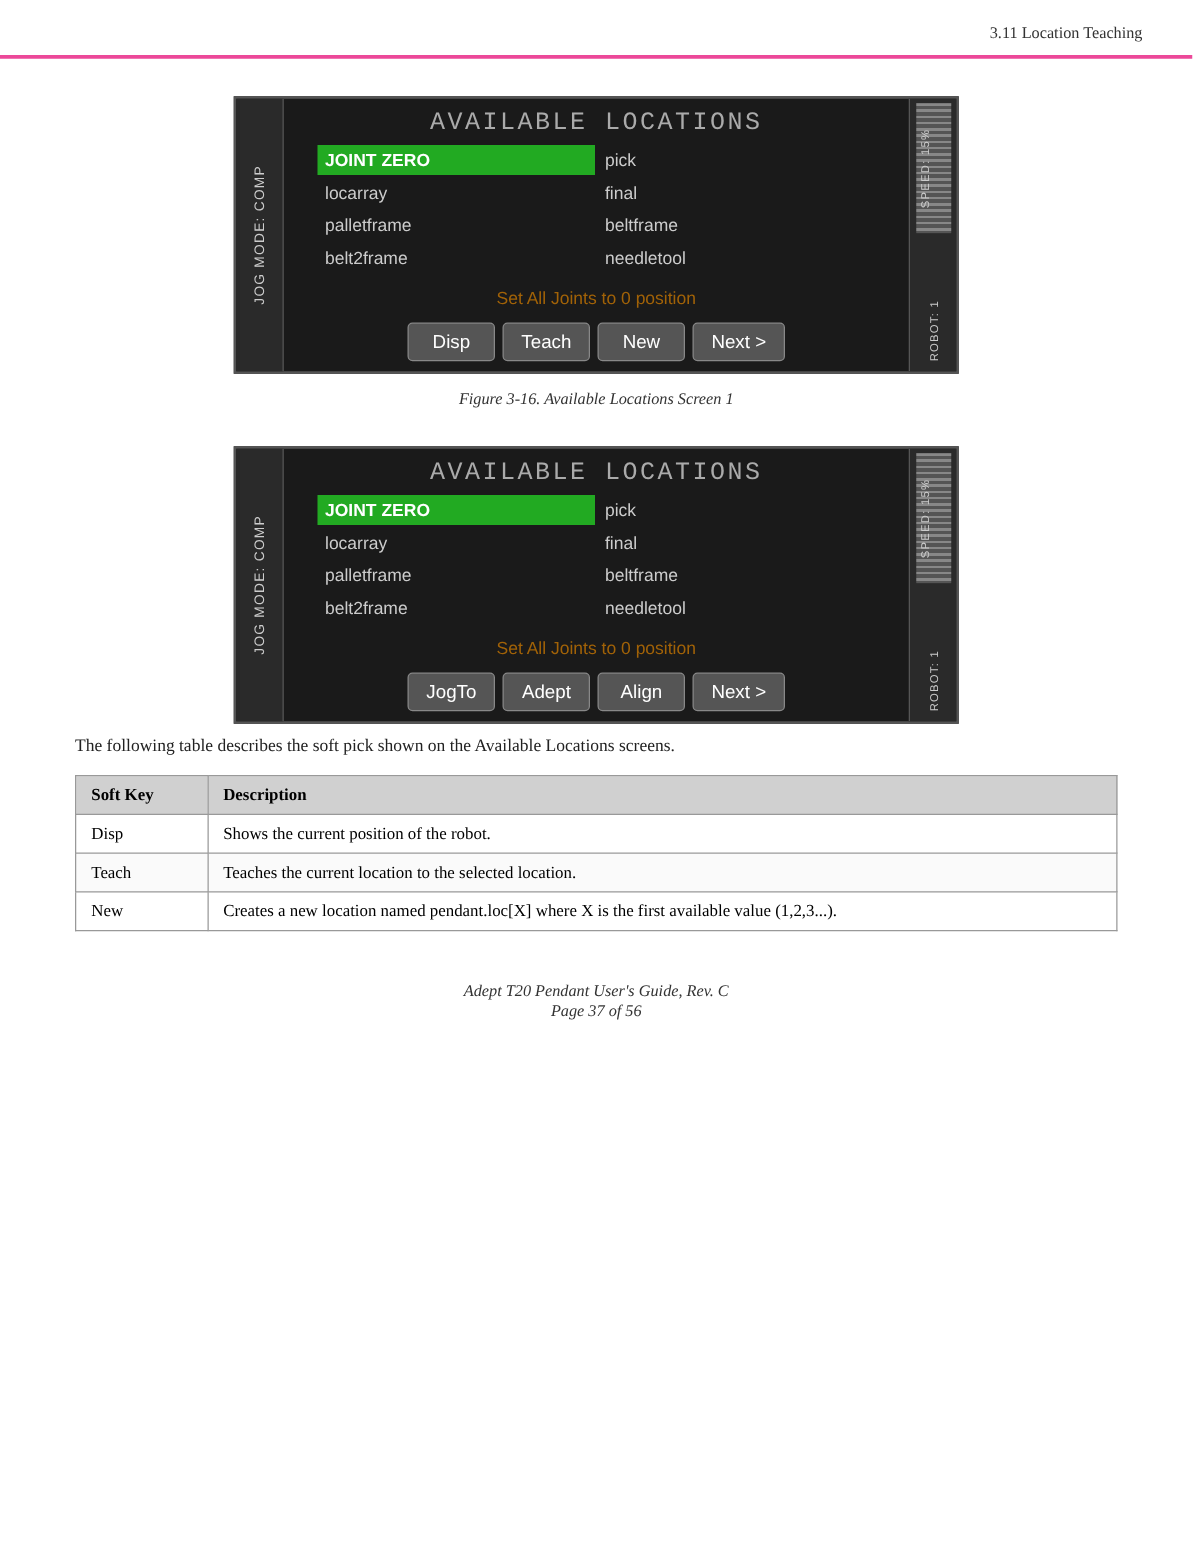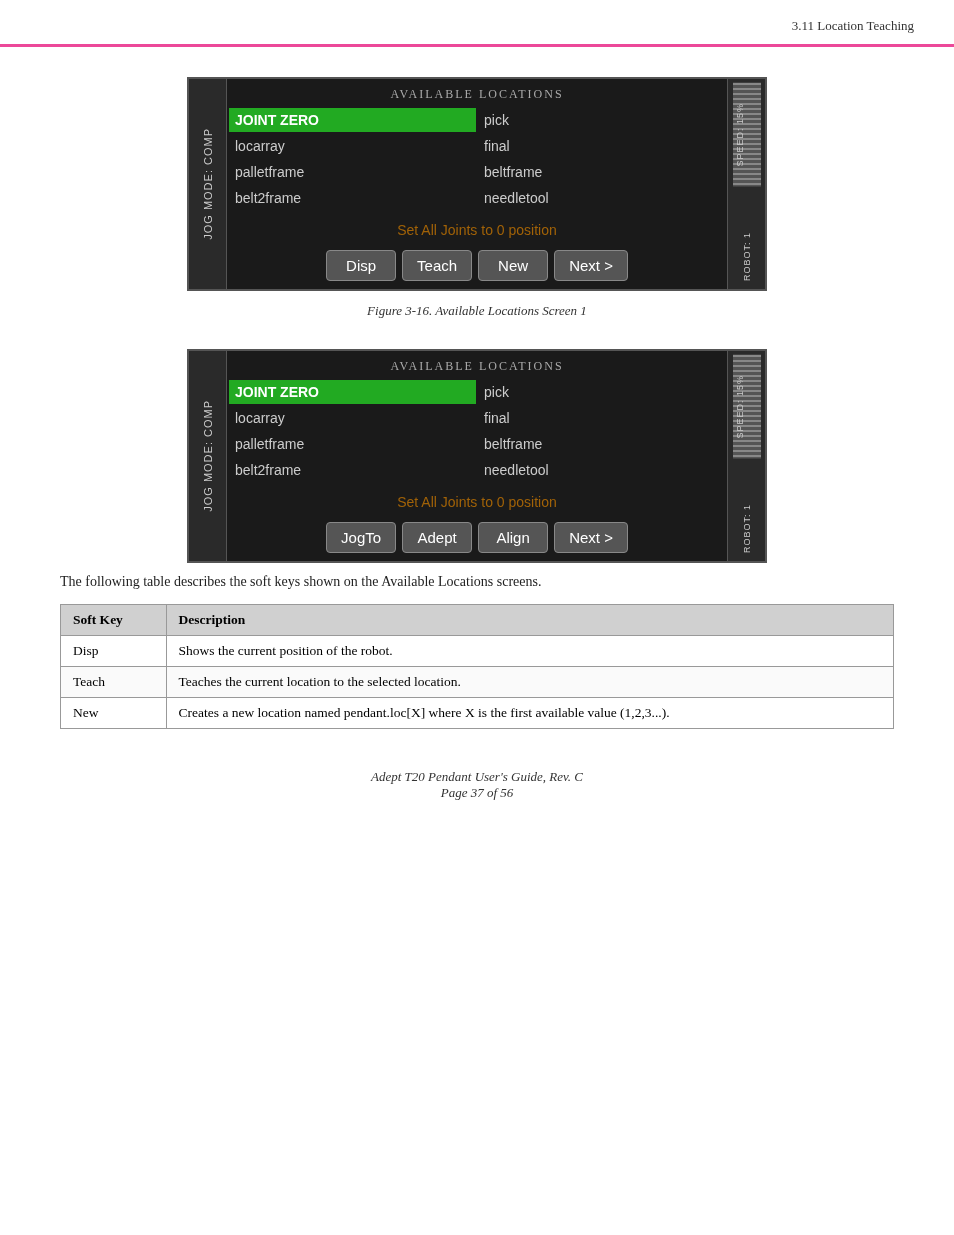--- a/index.html
+++ b/index.html
@@ -72,32 +72,32 @@
 
     .screen-main {
       flex: 1;
       display: flex;
       flex-direction: column;
     }
 
     .screen-title {
       text-align: center;
       color: #aaa;
-      font-size: 12px;
-      font-family: Liberation Serif, serif;
+      font-size: 20px;
+      font-family: Liberation Mono, monospace;
       letter-spacing: 2px;
       padding: 8px 0 4px 0;
       text-transform: uppercase;
     }
 
     .locations-grid {
       display: grid;
       grid-template-columns: 1fr 1fr;
       gap: 2px;
-      padding: 2px 2px;
+      padding: 2px 27px;
       flex: 1;
     }
 
     .location-item {
       color: #ccc;
       font-size: 14px;
       font-family: Arial, sans-serif;
       padding: 4px 6px;
     }
 
@@ -271,21 +271,21 @@
 
       <div class="side-label-right">
         <div style="writing-mode:vertical-rl;transform:rotate(180deg);color:#ccc;font-size:9px;font-family:Arial,sans-serif;letter-spacing:1px;background:repeating-linear-gradient(0deg,#888 0px,#888 2px,#555 2px,#555 5px);width:28px;padding:20px 2px;text-align:center;">SPEED: 15%</div>
         <div style="writing-mode:vertical-rl;transform:rotate(180deg);color:#ccc;font-size:9px;font-family:Arial,sans-serif;letter-spacing:1px;padding:4px 2px;">ROBOT: 1</div>
       </div>
 
     </div>
   </div>
 
 
-  <p class="table-intro">The following table describes the soft keys shown on the Available Locations screens.</p>
+  <p class="table-intro">The following table describes the soft pick shown on the Available Locations screens.</p>
 
   <table class="soft-key-table">
     <thead>
       <tr>
         <th>Soft Key</th>
         <th>Description</th>
       </tr>
     </thead>
     <tbody>
       <tr>

